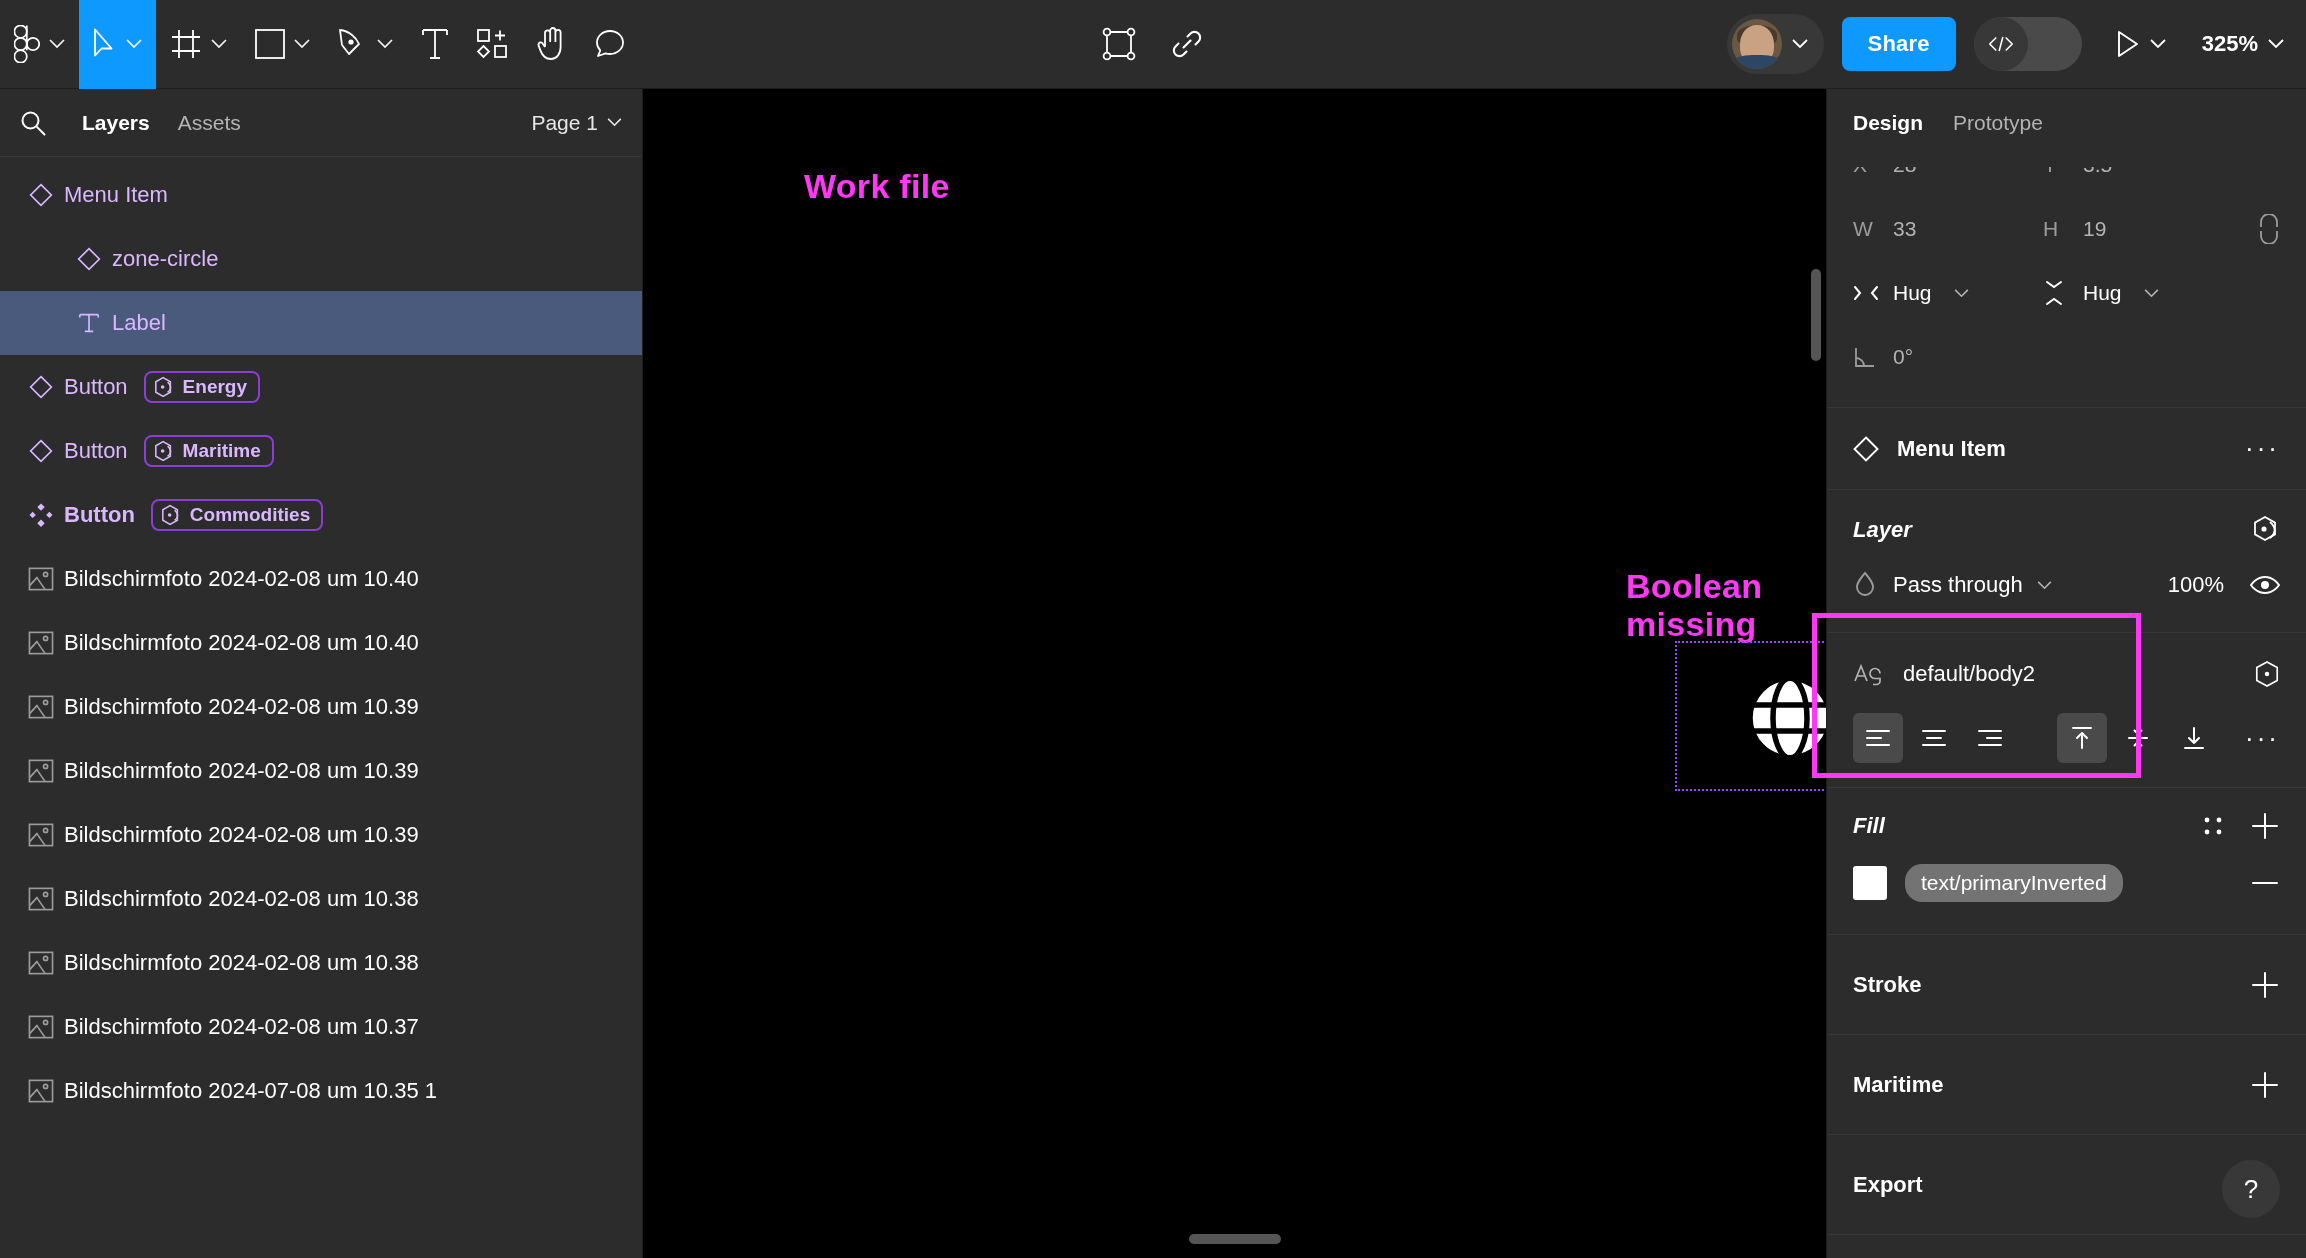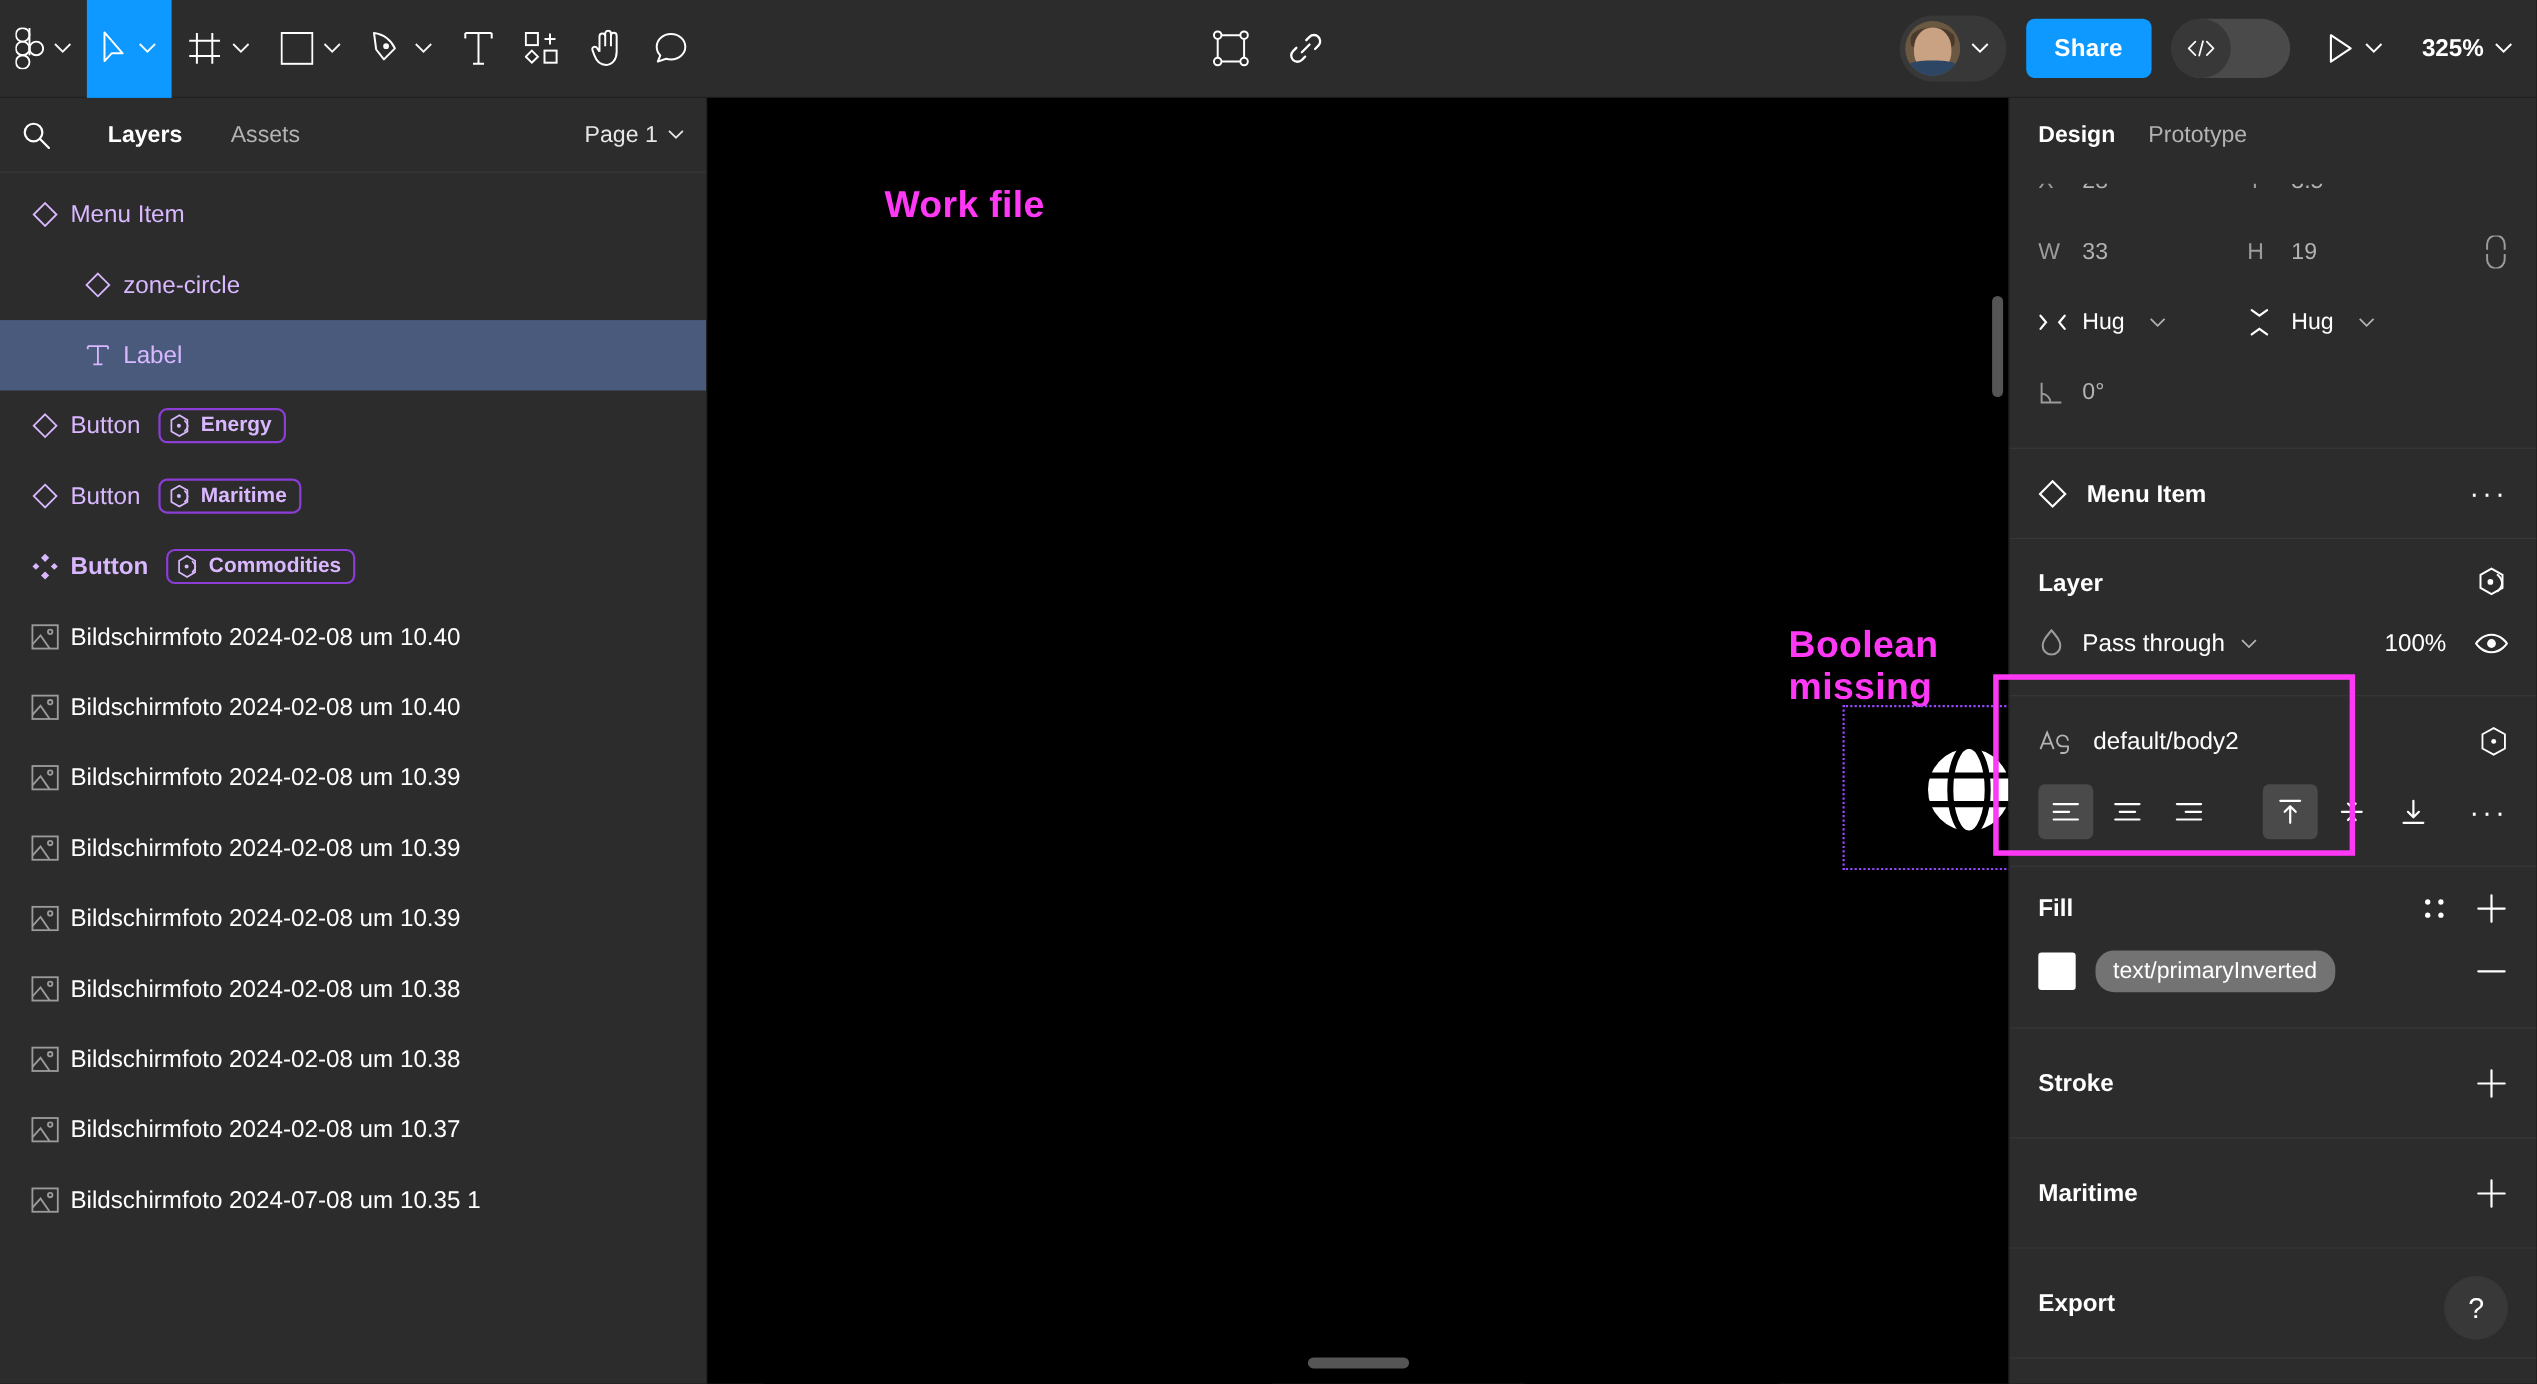--- a/index.html
+++ b/index.html
@@ -74,21 +74,21 @@
 
   
   .body-row { display: flex; flex: 1; min-height: 0; }
 
   
   .left-panel {
     width: 643px; min-width: 643px; background: #2c2c2c;
     display: flex; flex-direction: column; border-right: 1px solid #1e1e1e;
   }
   .lp-header {
-    height: 68px; display: flex; align-items: center; gap: 16px;
+    height: 68px; display: flex; align-items: center; gap: 0;
     padding: 0 20px; border-bottom: 1px solid #383838;
   }
   .lp-search { margin-right: 22px; display: flex; align-items: center; }
   .lp-tab { font-size: 21px; color: #b3b3b3; padding: 6px 14px; cursor: default; }
   .lp-tab.active { color: #fff; font-weight: bold; }
   .lp-page {
     margin-left: auto; display: flex; align-items: center; gap: 9px;
     color: #e6e6e6; font-size: 21px;
   }
   .layer-list { flex: 1; overflow: hidden; padding-top: 6px; }
@@ -161,21 +161,21 @@
 
   .rp-head-row {
     display: flex; align-items: center; padding: 0 26px; height: 82px;
     border-bottom: 1px solid #383838;
   }
   .rp-head-row .title { font-size: 22px; color: #fff; font-weight: bold; margin-left: 18px; }
   .rp-head-row .dots { margin-left: auto; color: #fff; letter-spacing: 3px; font-size: 26px; }
 
   .layer-section { padding: 14px 26px 18px 26px; border-bottom: 1px solid #383838; }
   .sec-title { font-size: 22px; color: #fff; font-weight: bold; }
-  .sec-head { display: flex; align-items: center; height: 52px; }
+  .sec-head { display: flex; align-items: center; height: 52px; font-style: italic; }
   .sec-head .acts { margin-left: auto; display: flex; align-items: center; gap: 24px; }
   .blend-row { display: flex; align-items: center; height: 58px; }
   .blend-row .bname { color: #fff; font-size: 22px; margin-left: 16px; }
   .blend-row .opacity { margin-left: auto; color: #fff; font-size: 22px; margin-right: 26px; }
 
   .highlight-box {
     position: absolute; left: -15px; top: 524px; width: 329px; height: 165px;
     border: 5px solid #ff38f5; pointer-events: none; z-index: 5;
   }
 

